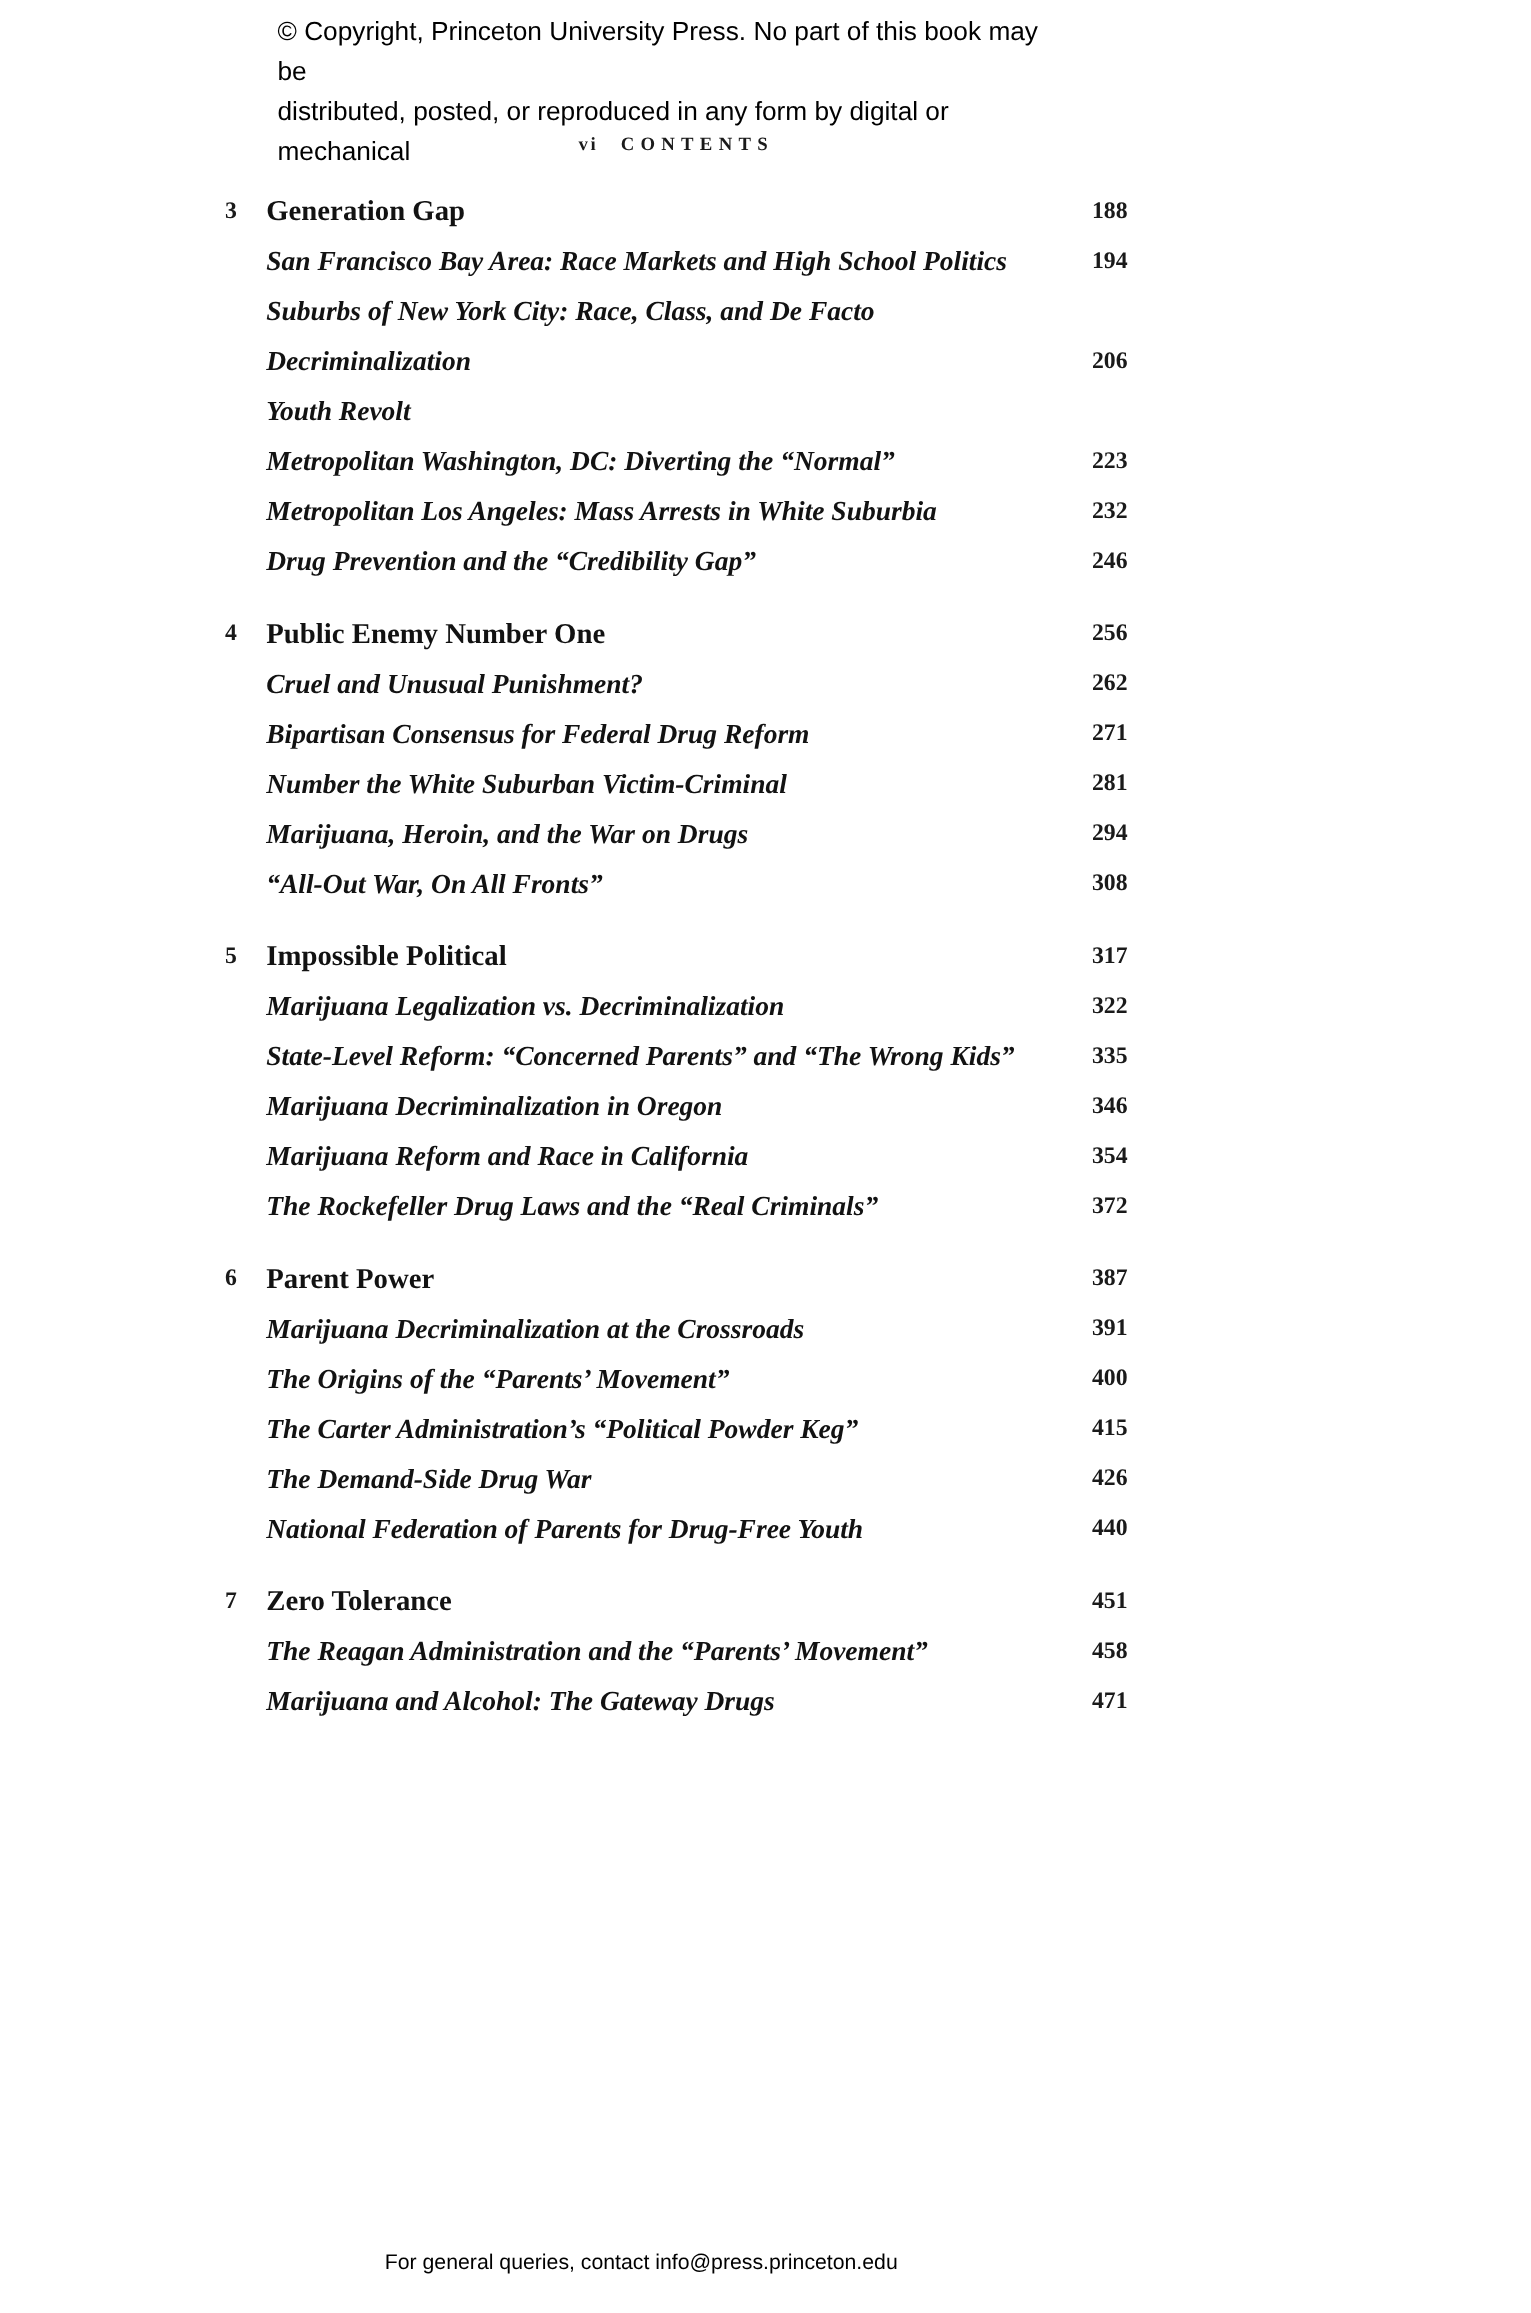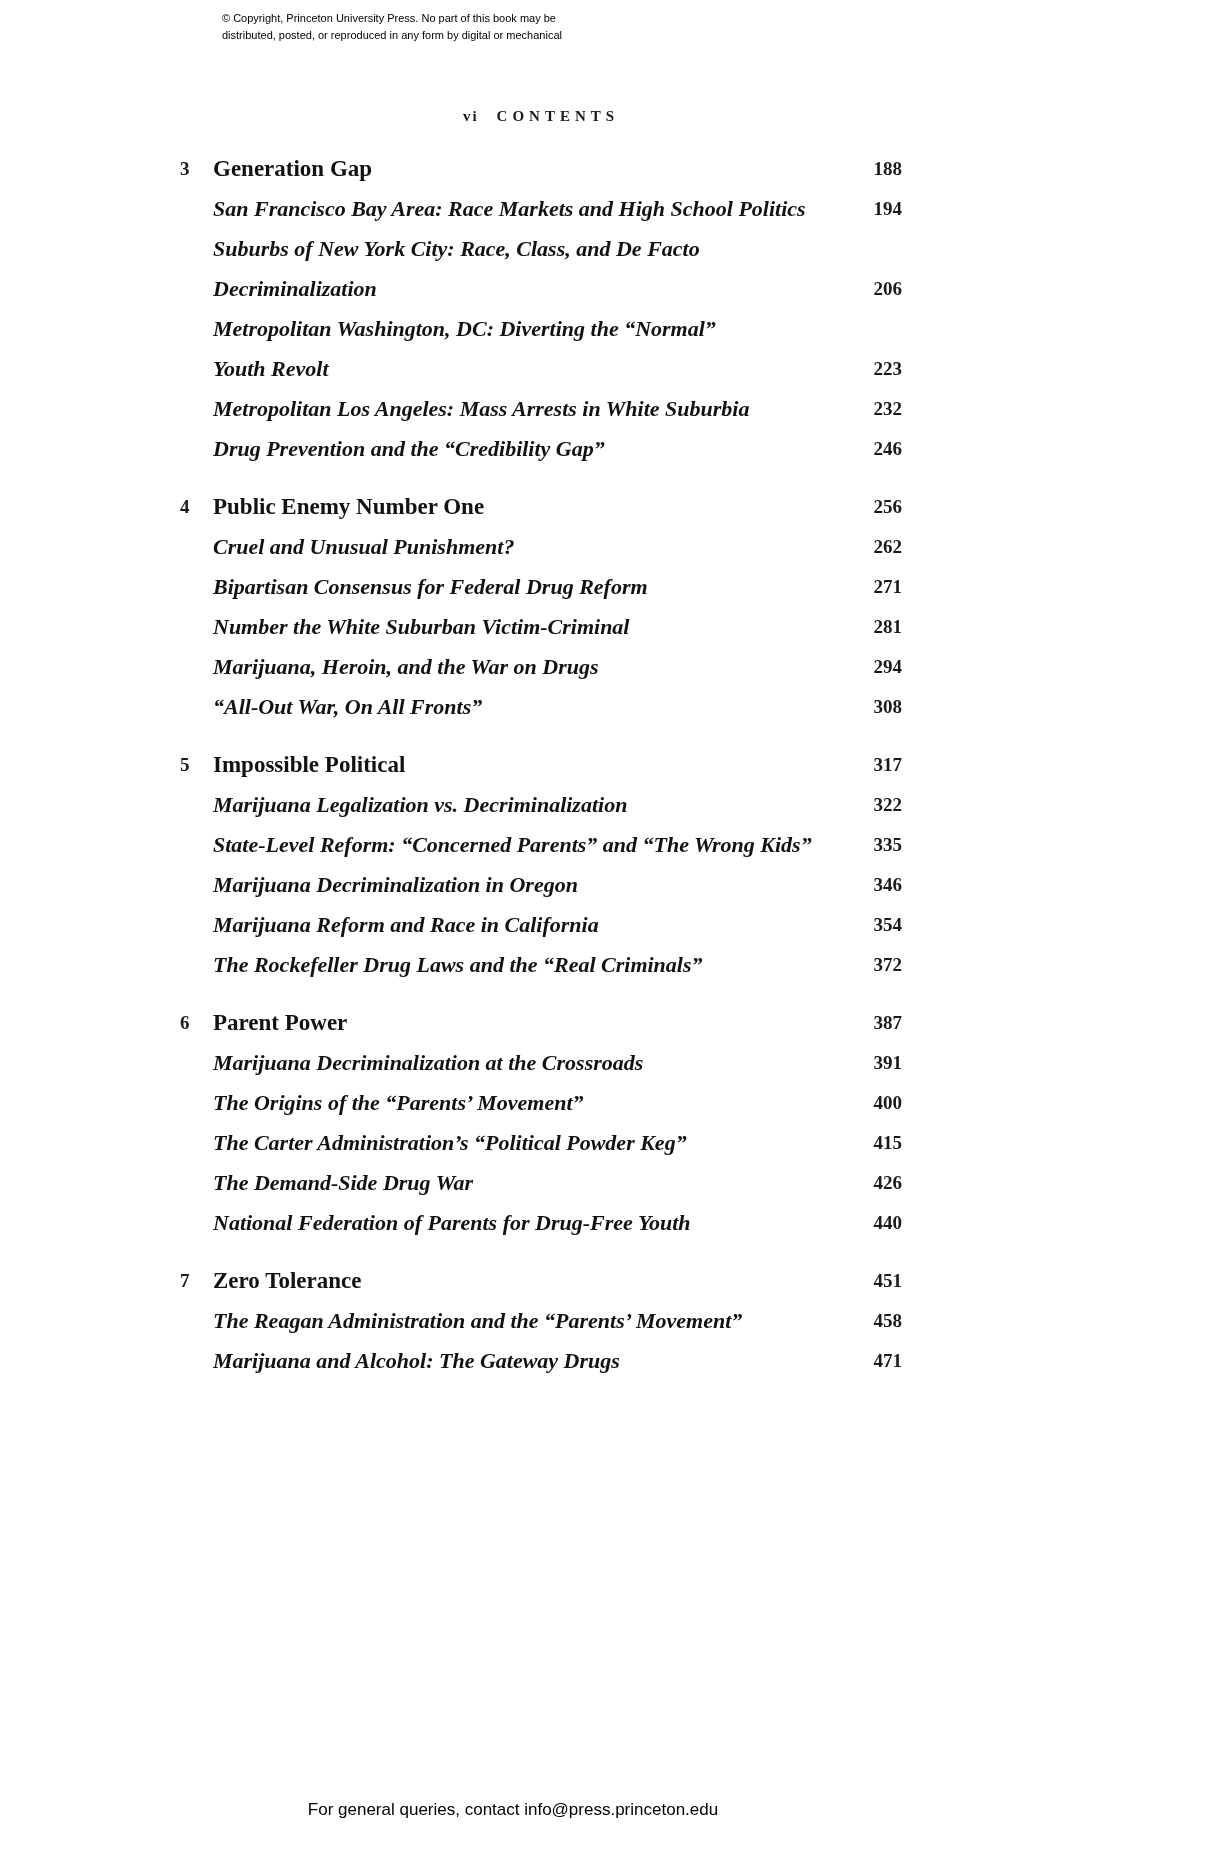--- a/index.html
+++ b/index.html
@@ -14,21 +14,21 @@
     overflow: hidden;
   }
 
   
   .copyright {
     position: absolute;
     top: 10px;
     left: 222px;
     width: 620px;
     font-family: "Liberation Sans", sans-serif;
-    font-size: 11px;
+    font-size: 21px;
     line-height: 1.52;
     color: #000000;
   }
   .copyright .cline { display: block; }
 
   
   .toc-wrap {
     position: absolute;
     left: 180px;
     top: 108px;
@@ -128,22 +128,22 @@
         <span class="num"></span>
         <span class="title section-title">
           <span class="line">Suburbs of New York City: Race, Class, and De Facto</span>
           <span class="line">Decriminalization</span>
         </span>
         <span class="page">206</span>
       </div>
       <div class="row section-row">
         <span class="num"></span>
         <span class="title section-title">
+          <span class="line">Youth Revolt</span>
           <span class="line">Metropolitan Washington, DC: Diverting the “Normal”</span>
-          <span class="line">Youth Revolt</span>
         </span>
         <span class="page">223</span>
       </div>
       <div class="row section-row">
         <span class="num"></span>
         <span class="title section-title">
           <span class="line">Metropolitan Los Angeles: Mass Arrests in White Suburbia</span>
         </span>
         <span class="page">232</span>
       </div>

